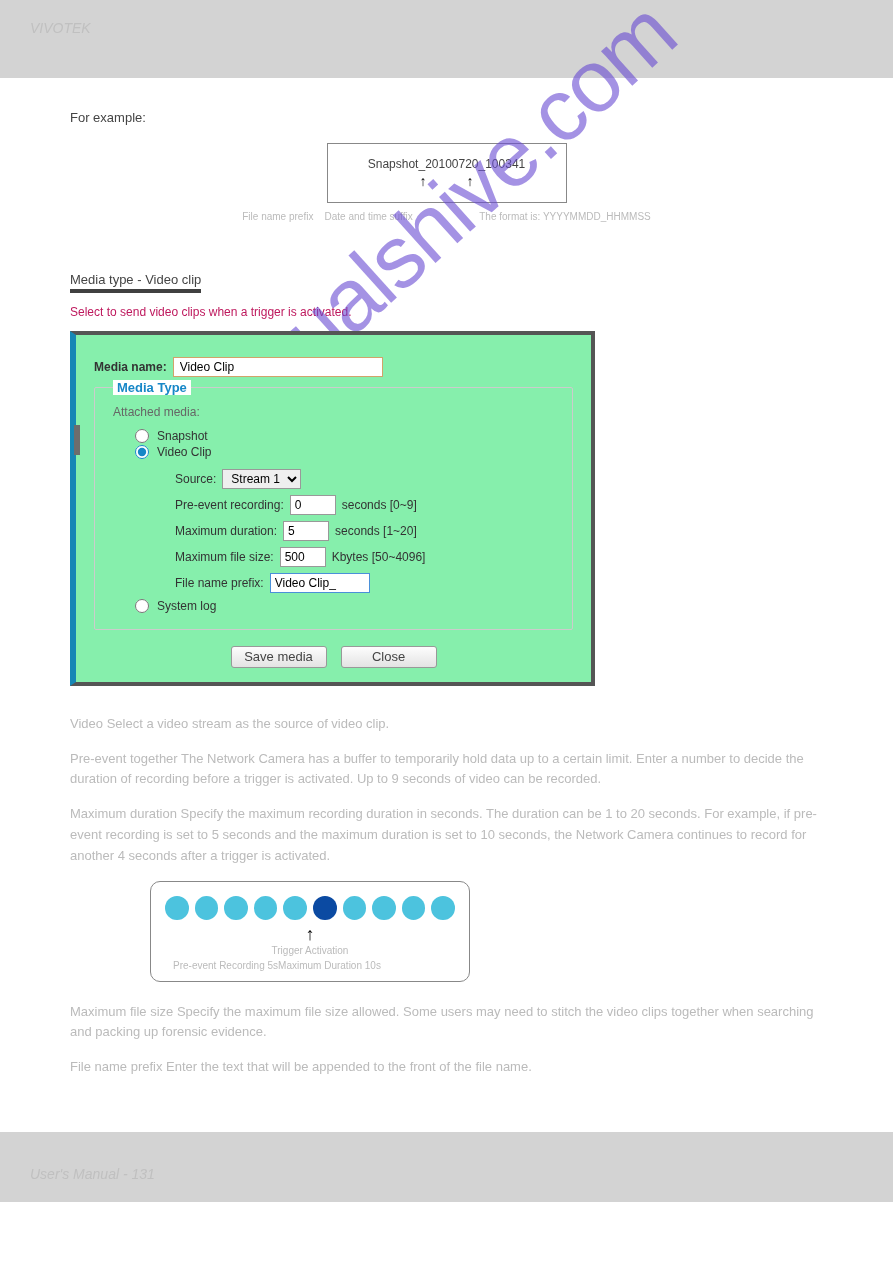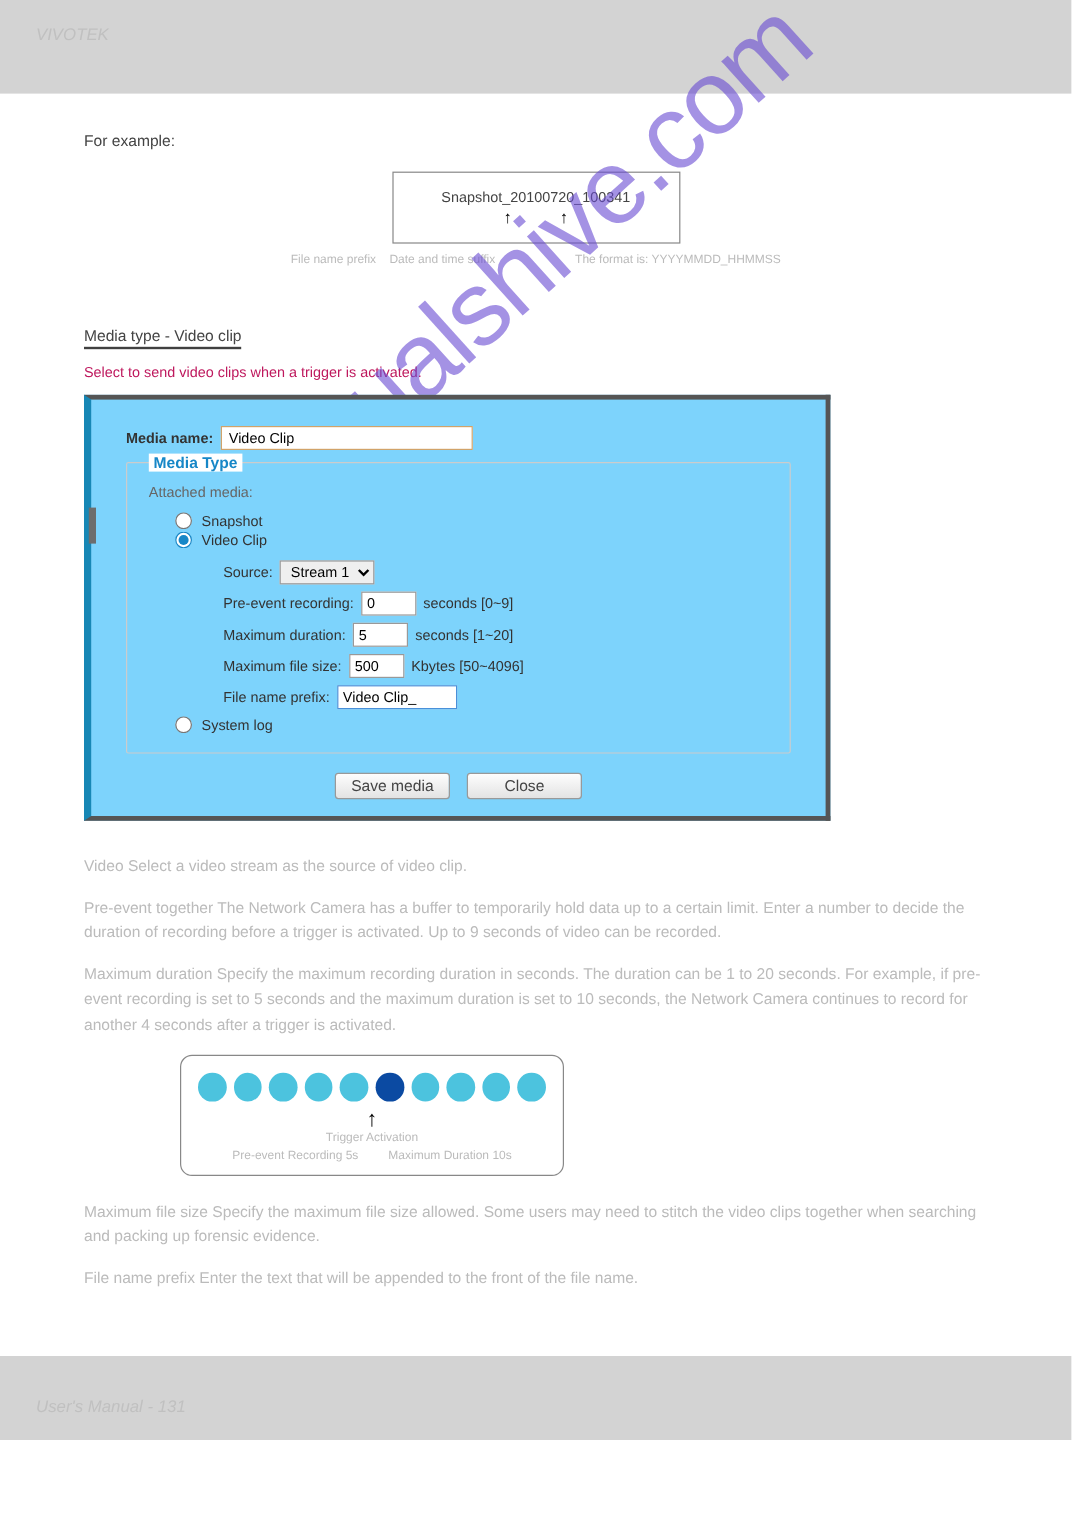--- a/index.html
+++ b/index.html
@@ -20,28 +20,28 @@
   .ex-box {
     width: 240px; height: 60px; border: 1px solid #888; margin: 0 auto 18px;
     display: flex; flex-direction: column; align-items: center; justify-content: center; gap: 2px;
   }
   .filename-line { font-size: 12px; color: #444; }
   .arrows1 { font-size: 14px; letter-spacing: 0; color: #000; margin-top: 0; }
   .arrows1 span { display:inline-block; }
 
   .section-title {
     font-size: 13px; color: #444; display: inline-block;
-    border-bottom: 2px solid #404040; padding-bottom: 2px; margin: 22px 0 12px;
+    border-bottom: 4px solid #404040; padding-bottom: 2px; margin: 22px 0 12px;
   }
   .section-sub { font-size: 12px; color: #be185d; margin-bottom: 12px; }
 
   
   .dialog-outer {
     border: 4px solid #555; border-left: 6px solid #1787b5;
-    background: #7dd3fc; width: 622px; padding: 22px 29px 14px;
+    background: #86efac; width: 525px; padding: 22px 18px 14px;
     position: relative; margin-bottom: 28px;
   }
   .media-name-row { display: flex; align-items: center; gap: 6px; margin-bottom: 10px; }
   .media-name-row label { font-weight: bold; font-size: 12px; }
   .inp { border: 1px solid #d1a36a; padding: 2px 6px; font-size: 12px; height: 20px; }
   .inp-media { width: 210px; }
   .fieldset {
     border: 1px solid #ccc; border-radius: 2px; padding: 12px 18px 14px; position: relative;
   }
   .legend { color: #1787c7; font-weight: bold; font-size: 13px; position: relative; top: -20px; background: #fff; padding: 0 4px; display: inline-block; }
@@ -63,21 +63,21 @@
 
   
   .bullet-box {
     width: 320px; border: 1px solid #888; border-radius: 10px;
     margin: 0 0 0 80px; padding: 14px 14px 10px; text-align: center;
   }
   .dots-row { display: flex; justify-content: center; gap: 6px; }
   .dot { width: 24px; height: 24px; border-radius: 50%; background: #4cc3de; }
   .dot.dark { background: #0b4aa2; }
   .trigger-arrow { font-size: 18px; color: #000; margin-top: 4px; }
-  .labels-row { display: flex; justify-content: center; font-size: 10px; color: #bbb; padding: 0 8px; margin-top: 4px; gap: 25px; }
+  .labels-row { display: flex; justify-content: flex-start; font-size: 10px; color: #bbb; padding: 0 8px; margin-top: 4px; }
 
   .footer-bar { height: 70px; background: #d3d3d3; display: flex; justify-content: space-between; align-items: flex-end; padding: 0 30px 20px; }
   .footer-page { font-size: 14px; color: #c0c0c0; font-style: italic; }
   .footer-right { font-size: 12px; color: #c0c0c0; font-style: italic; }
 
   
   .wm {
     position: absolute; left: 140px; top: 420px;
     font-size: 88px; font-weight: 500; color: rgba(104,73,210,0.6);
     transform: rotate(-42deg); transform-origin: left top;

